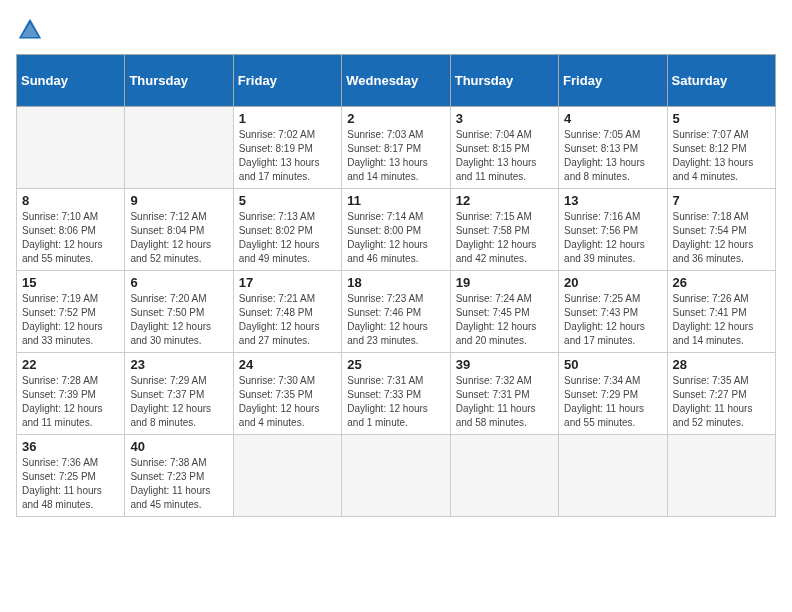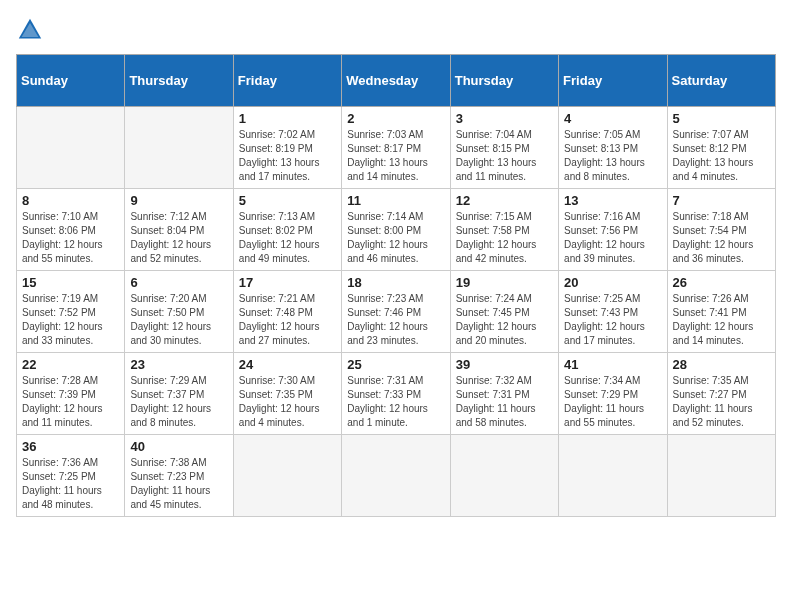--- a/index.html
+++ b/index.html
@@ -223,21 +223,21 @@
         </td>
         <td>
           <span class="day-number">25</span>
           <div class="day-info">Sunrise: 7:31 AM<br>Sunset: 7:33 PM<br>Daylight: 12 hours and 1 minute.</div>
         </td>
         <td>
           <span class="day-number">39</span>
           <div class="day-info">Sunrise: 7:32 AM<br>Sunset: 7:31 PM<br>Daylight: 11 hours and 58 minutes.</div>
         </td>
         <td>
-          <span class="day-number">41</span>
+          <span class="day-number">50</span>
           <div class="day-info">Sunrise: 7:34 AM<br>Sunset: 7:29 PM<br>Daylight: 11 hours and 55 minutes.</div>
         </td>
         <td>
           <span class="day-number">28</span>
           <div class="day-info">Sunrise: 7:35 AM<br>Sunset: 7:27 PM<br>Daylight: 11 hours and 52 minutes.</div>
         </td>
       </tr>
       <tr>
         <td>
           <span class="day-number">36</span>

